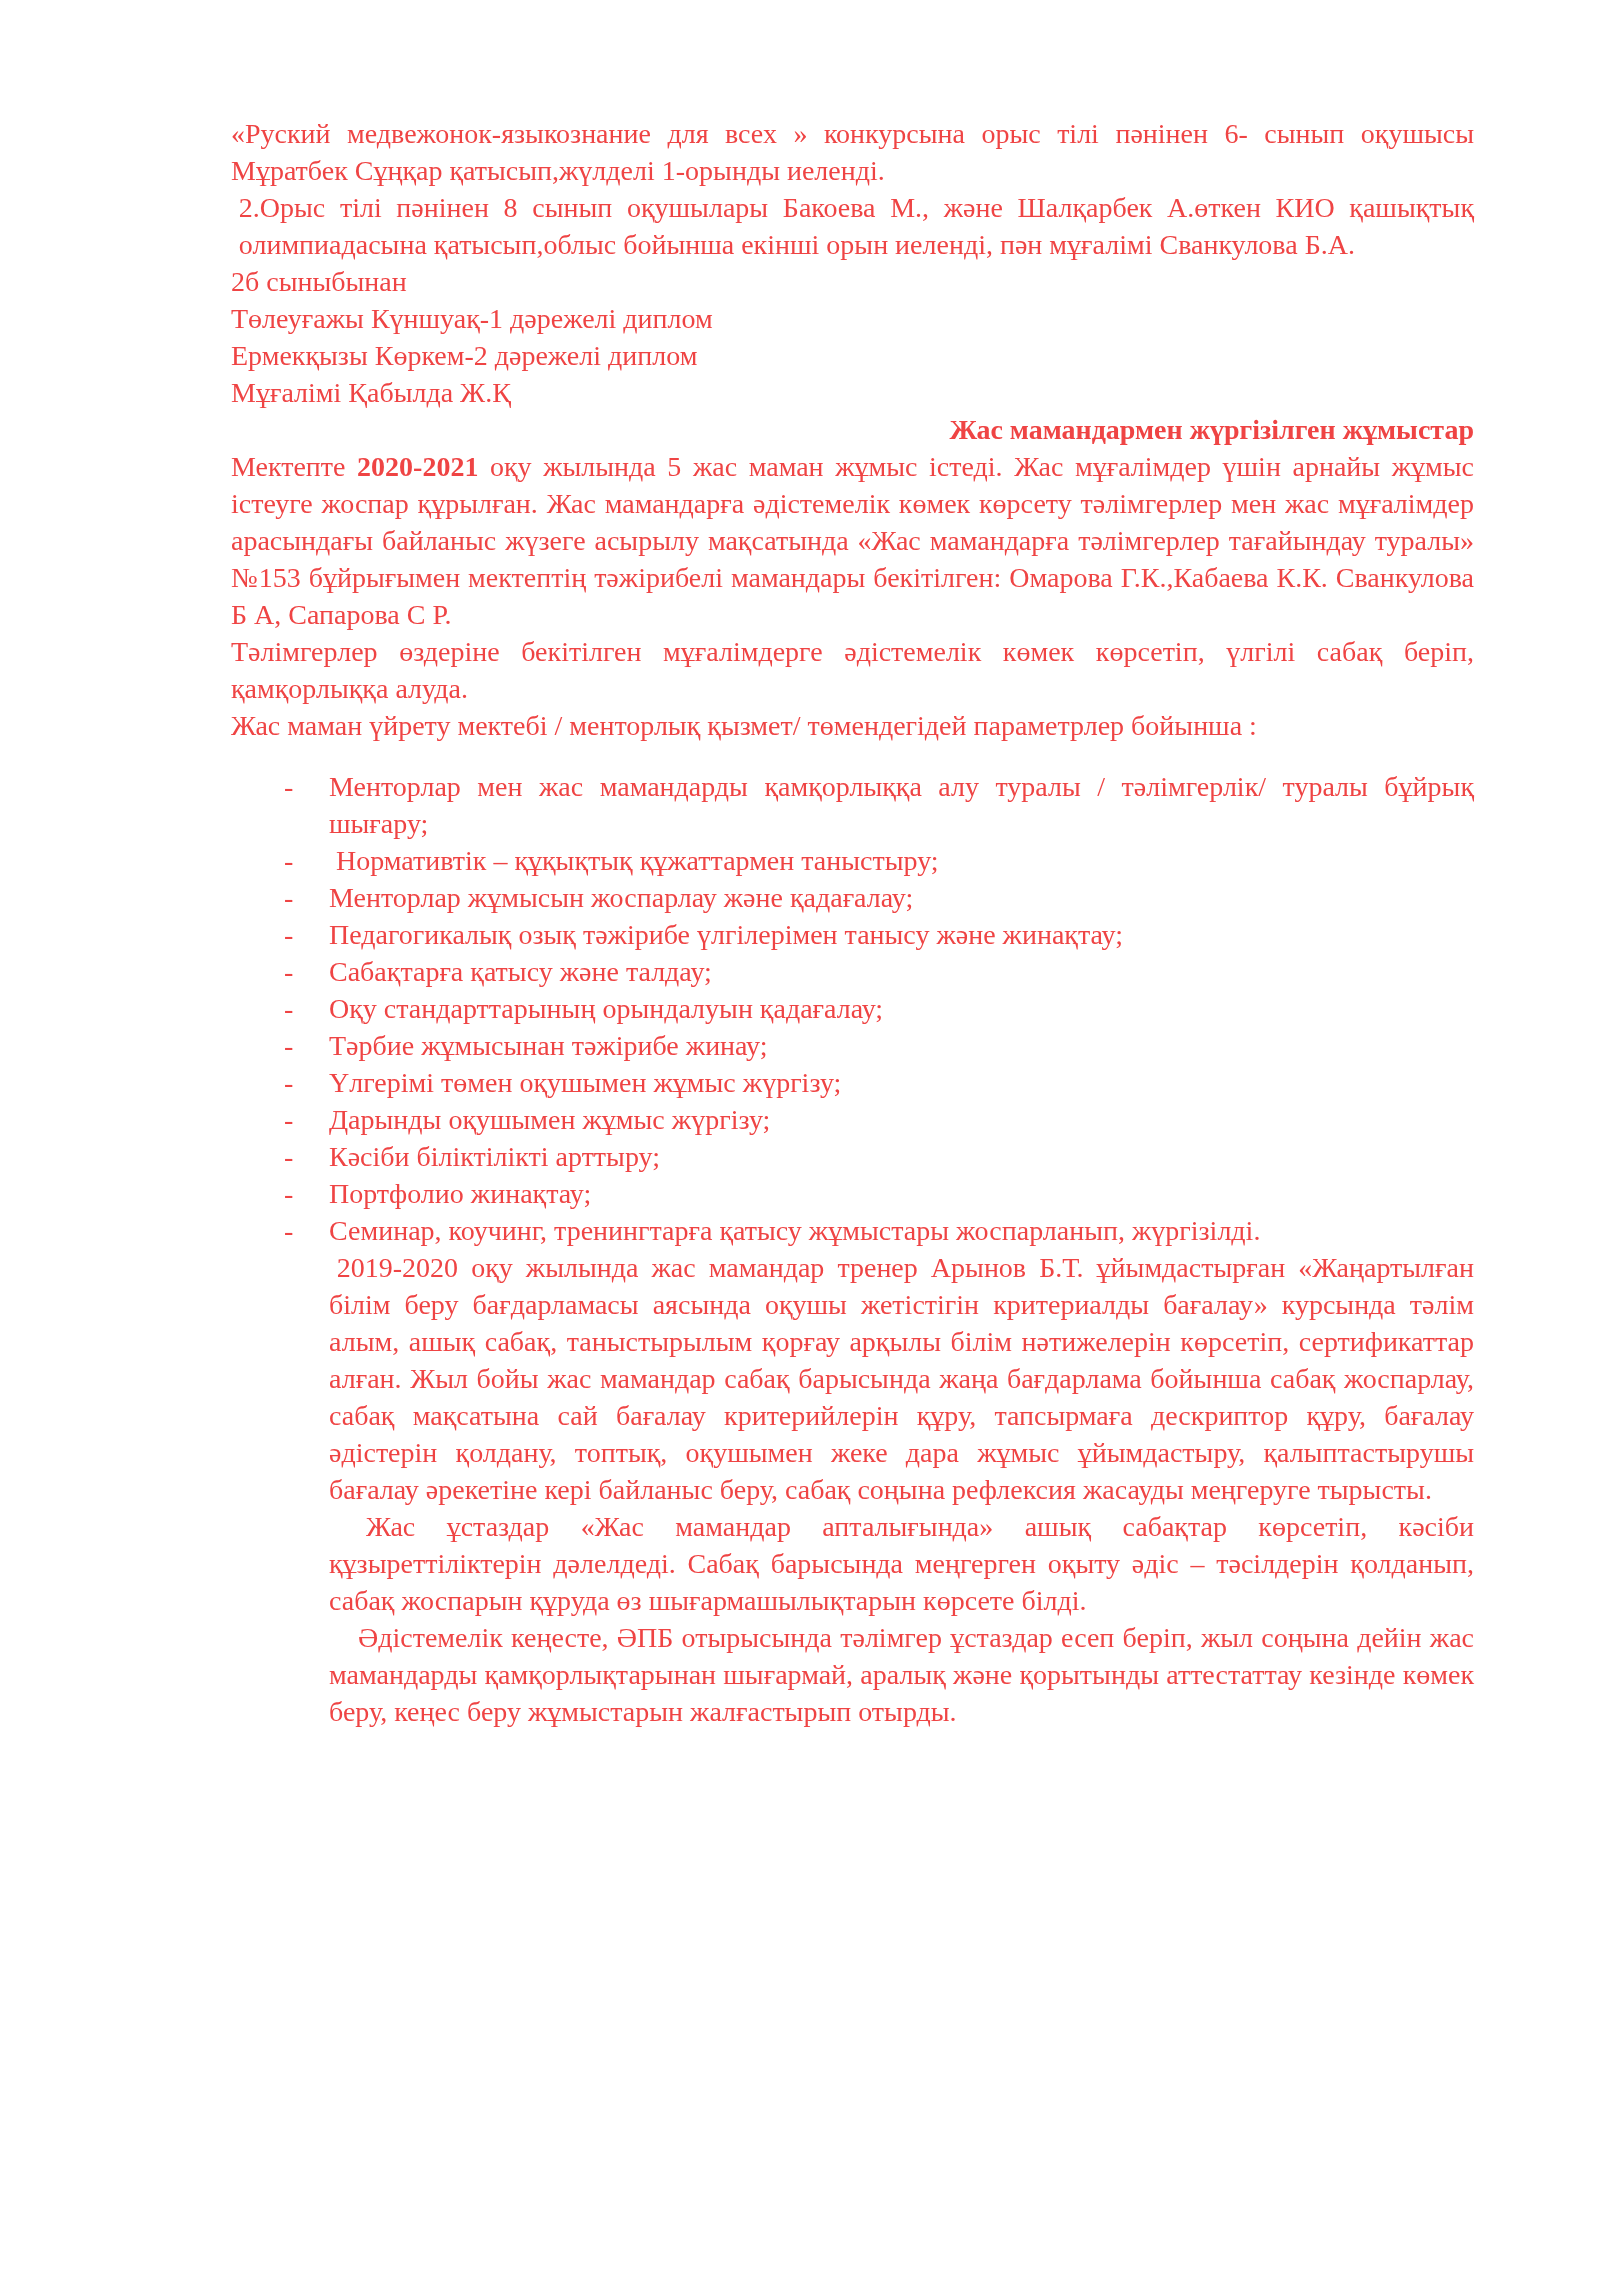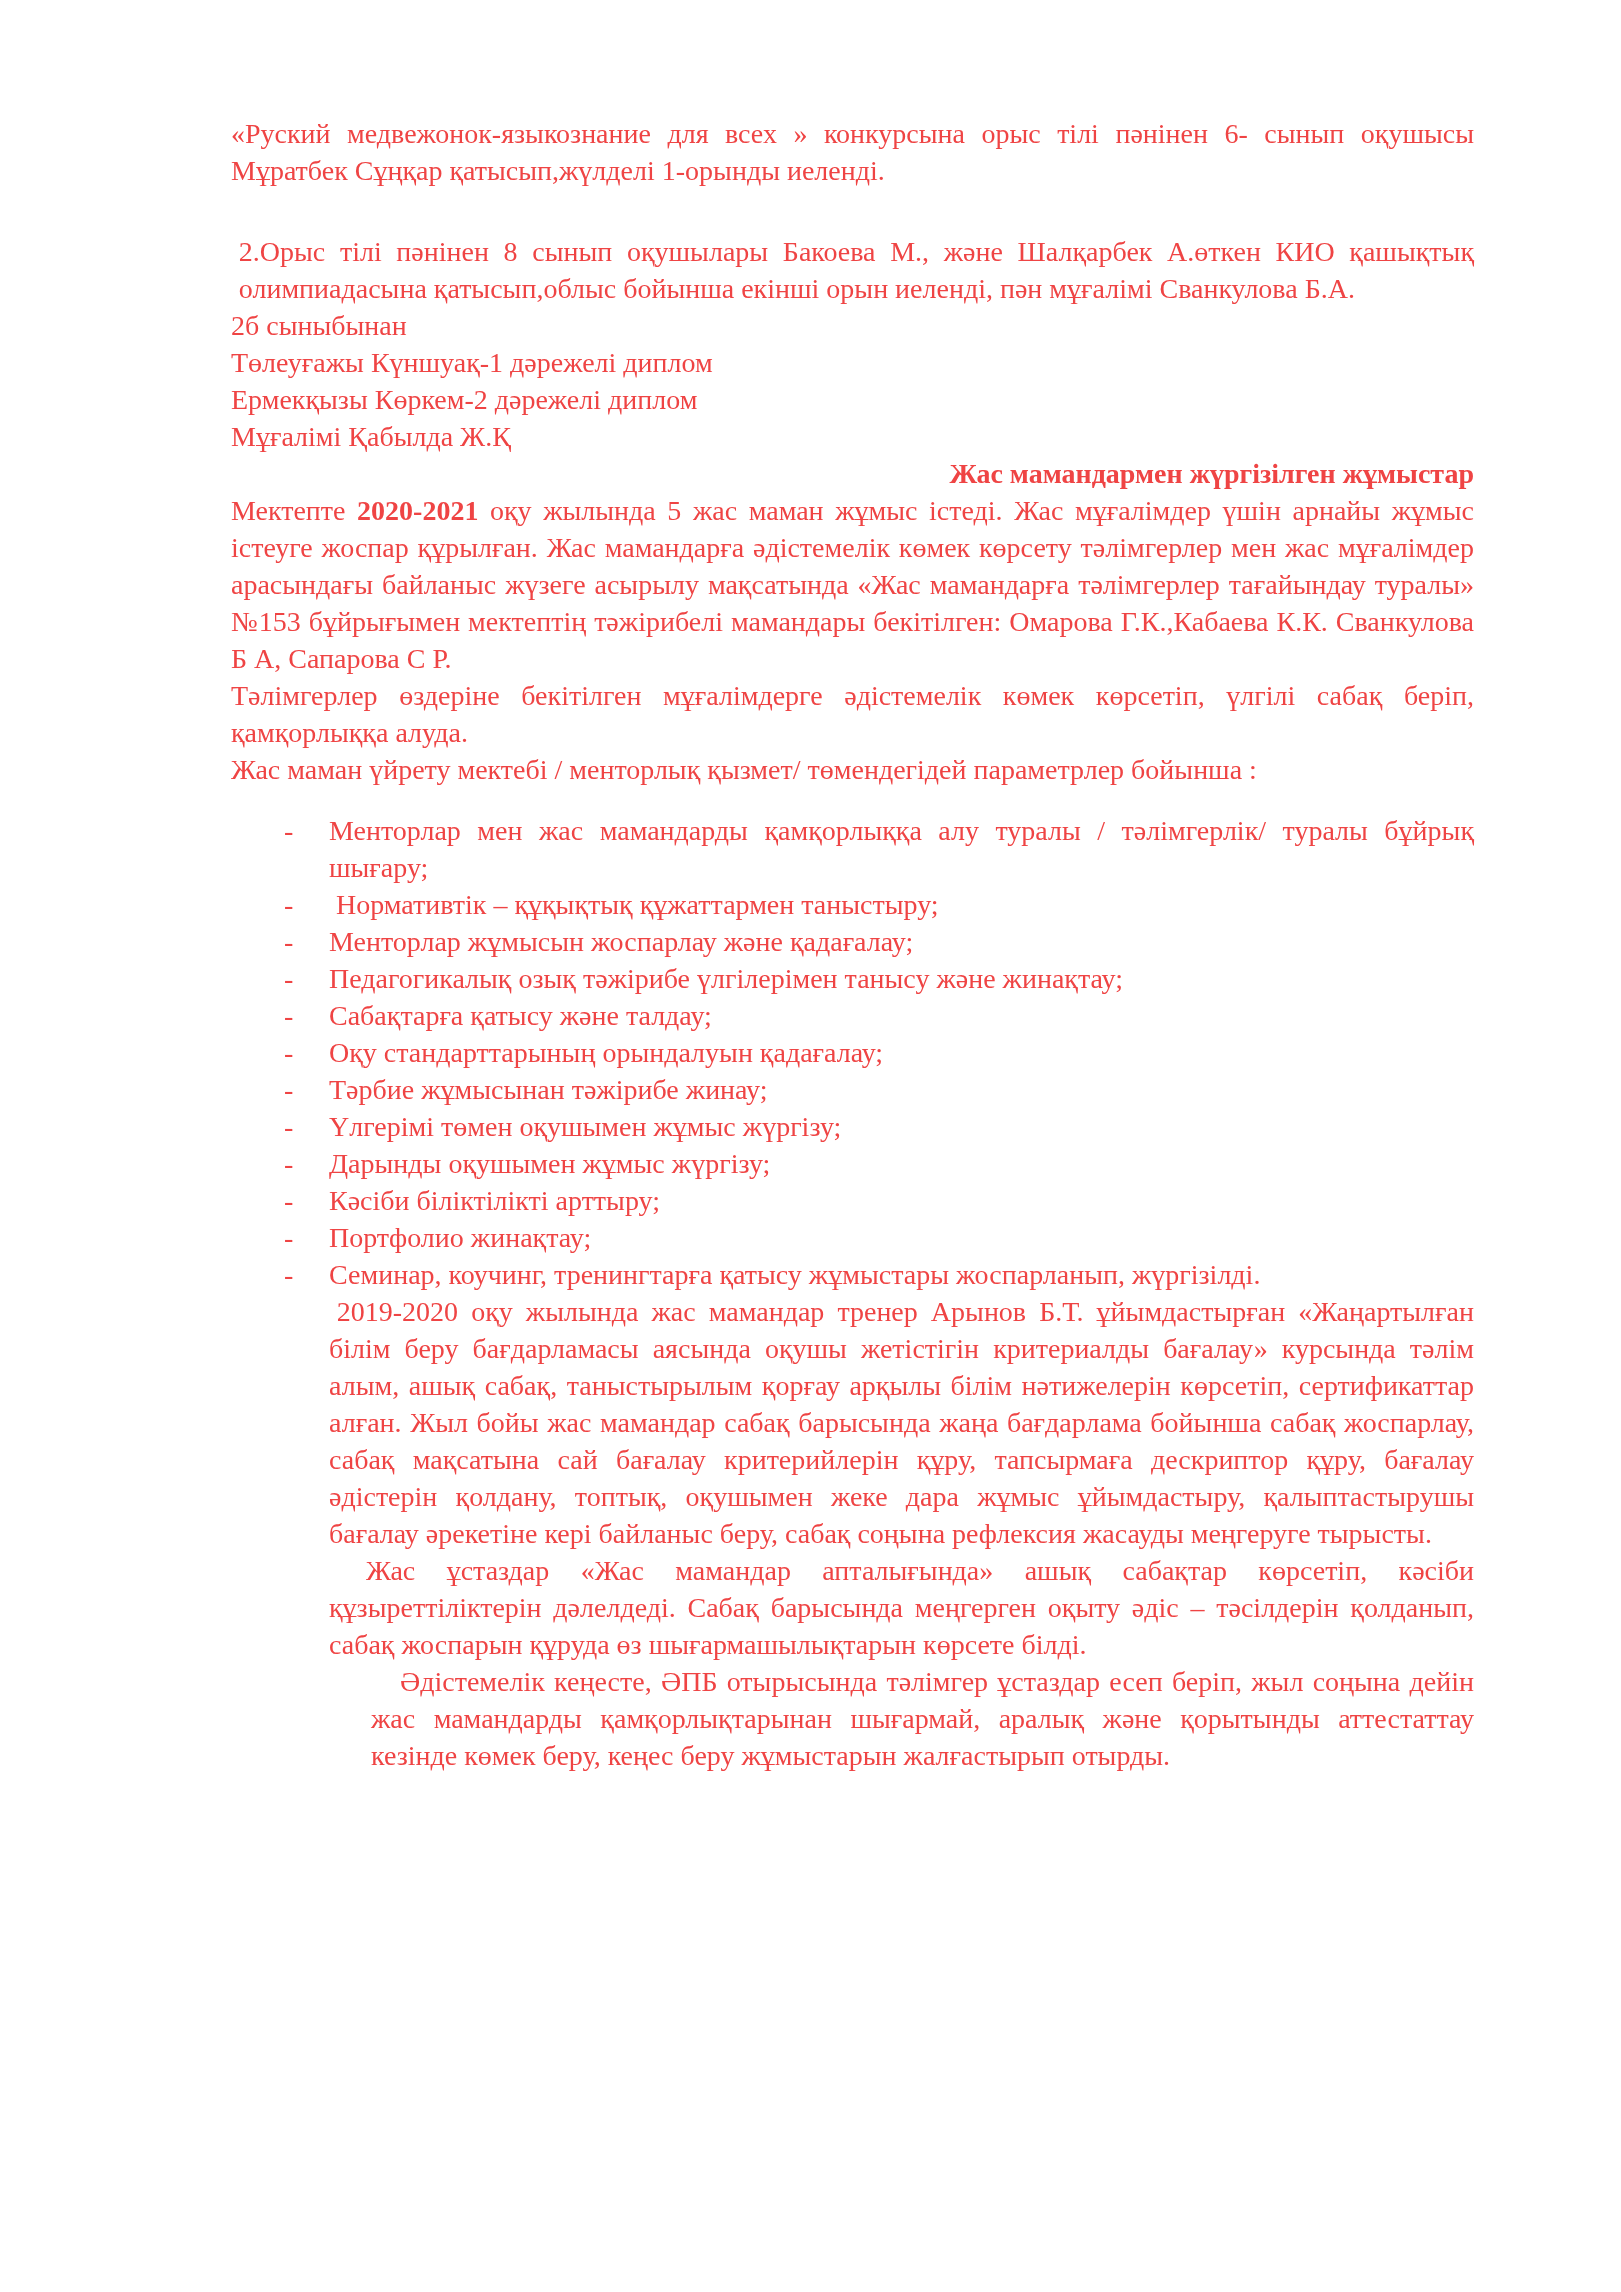--- a/index.html
+++ b/index.html
@@ -4,31 +4,31 @@
 <style>
   html, body { margin: 0; padding: 0; background: #ffffff; }
   body { width: 1621px; height: 2293px; position: relative; overflow: hidden; }
   .page {
     position: absolute; left: 231px; top: 115px; width: 1243px;
     font-family: "Liberation Serif", "DejaVu Serif", serif;
     font-size: 28px; line-height: 37px; color: #ef4444;
   }
   p { margin: 0; }
   .just { text-align: justify; }
-  .lead-space { padding-left: 7.8px; margin-top: 44px; }
+  .lead-space { padding-left: 7.8px; }
   .heading { text-align: right; font-weight: bold; padding-left: 118px; }
   .bold { font-weight: bold; }
   ul.bullets { list-style: none; margin: 23.5px 0 0 0; padding: 0; }
   ul.bullets li { position: relative; padding-left: 98px; text-align: left; }
   ul.bullets li .dash { position: absolute; left: 53px; top: 0; }
   ul.bullets li .txt { display: block; text-align: justify; }
   .indented-block { margin-left: 98px; }
   .indent-first { text-indent: 7.8px; }
   .indent-para { text-indent: 37px; }
-  .indent-para2 { text-indent: 29px; margin-left: 42px; }
+  .indent-para2 { text-indent: 29px; }
 </style>
 </head>
 <body>
 
 <div class="page">
 
   <p class="just">«Руский медвежонок-языкознание для всех » конкурсына орыс тілі пәнінен 6- сынып оқушысы Мұратбек Сұңқар қатысып,жүлделі 1-орынды иеленді.</p>
   <p class="just lead-space">2.Орыс тілі пәнінен 8 сынып оқушылары Бакоева М., және Шалқарбек А.өткен КИО қашықтық олимпиадасына қатысып,облыс бойынша екінші орын иеленді, пән мұғалімі Сванкулова Б.А.</p>
   <p>2б сыныбынан</p>
   <p>Төлеуғажы Күншуақ-1 дәрежелі диплом</p>

